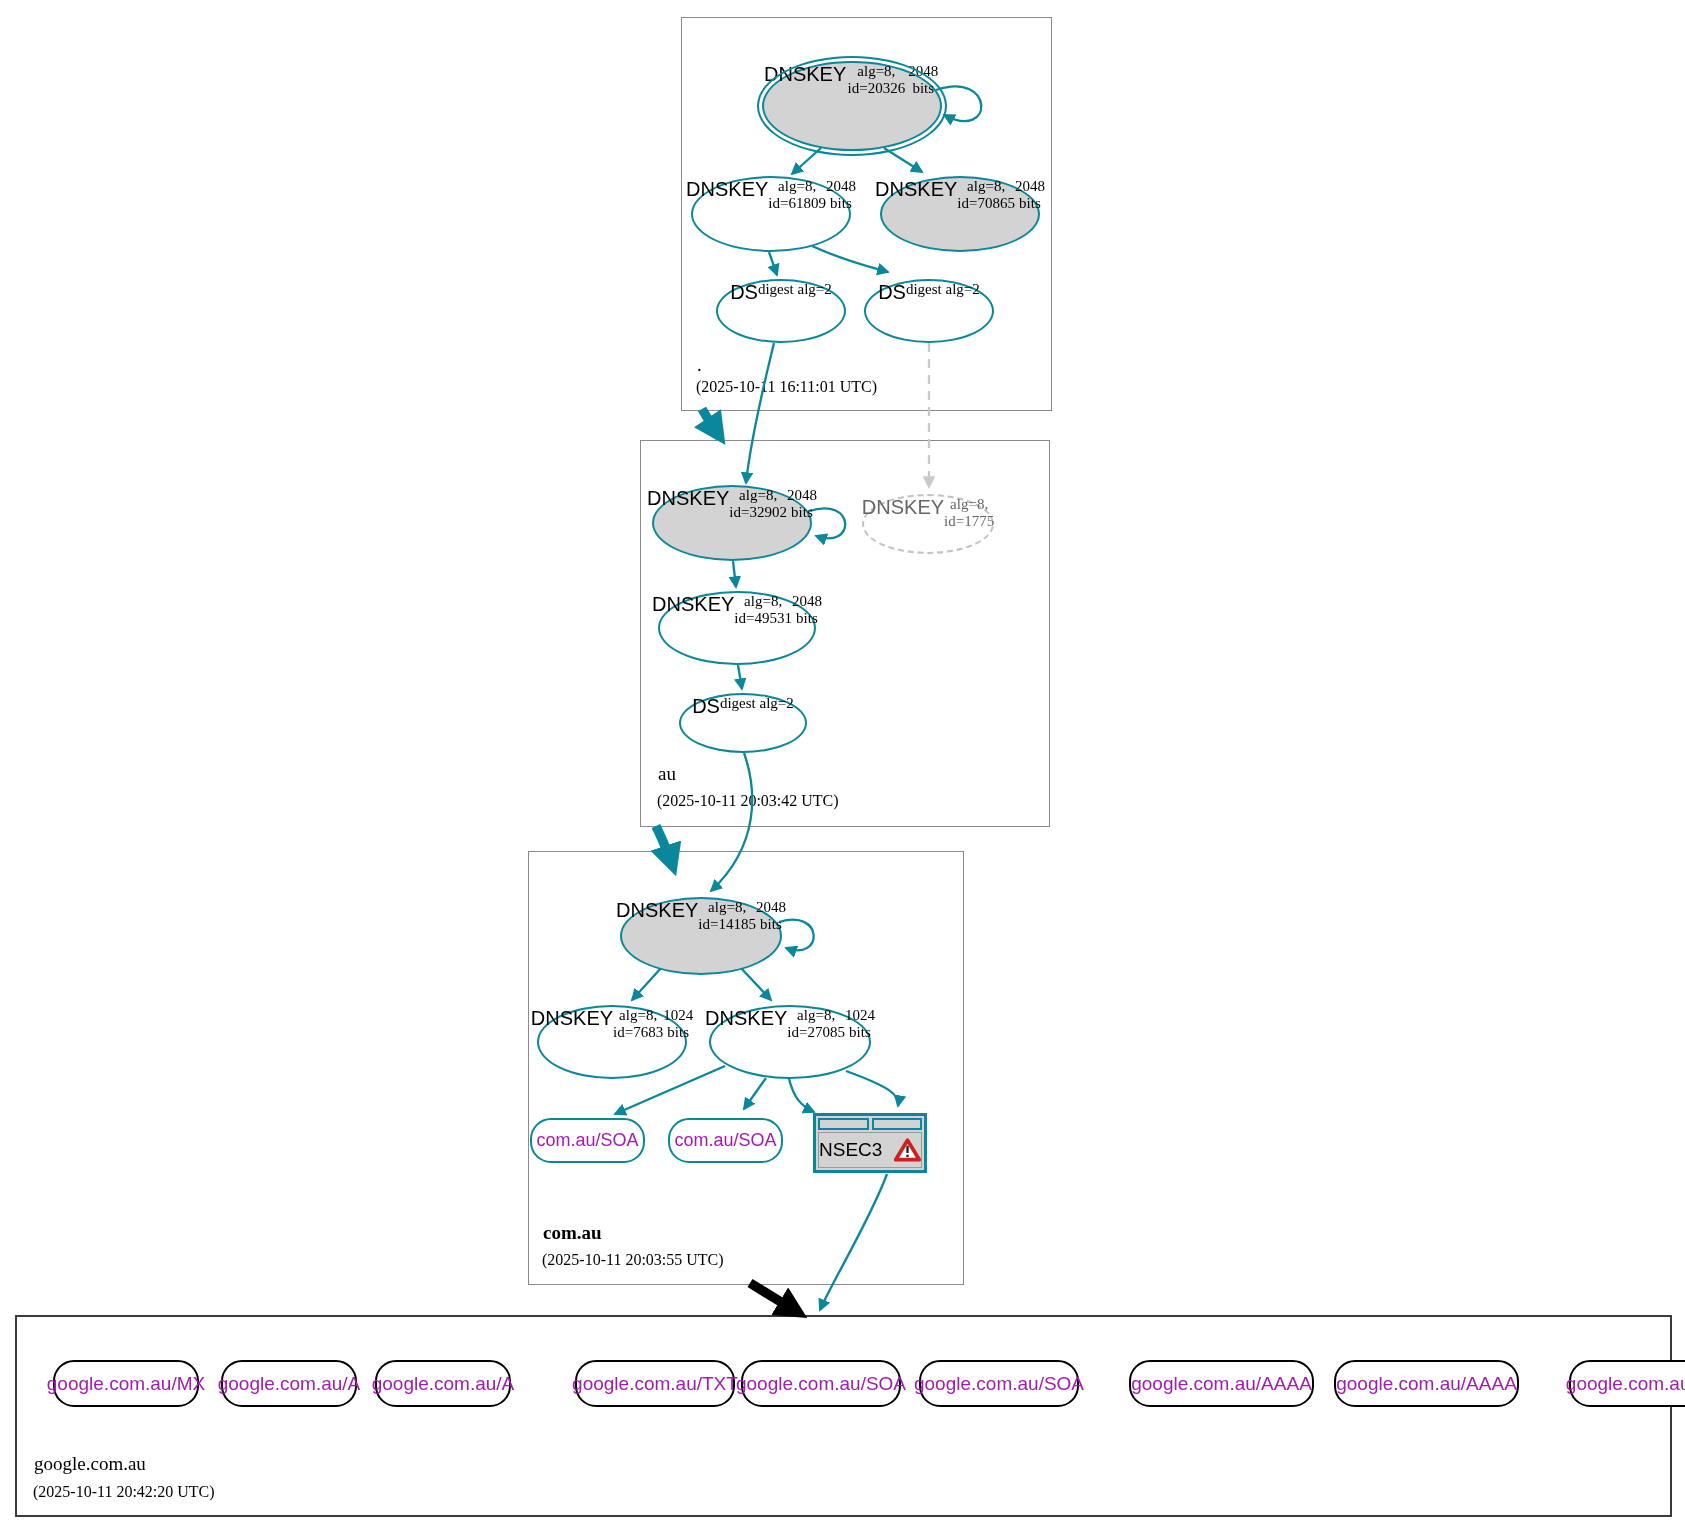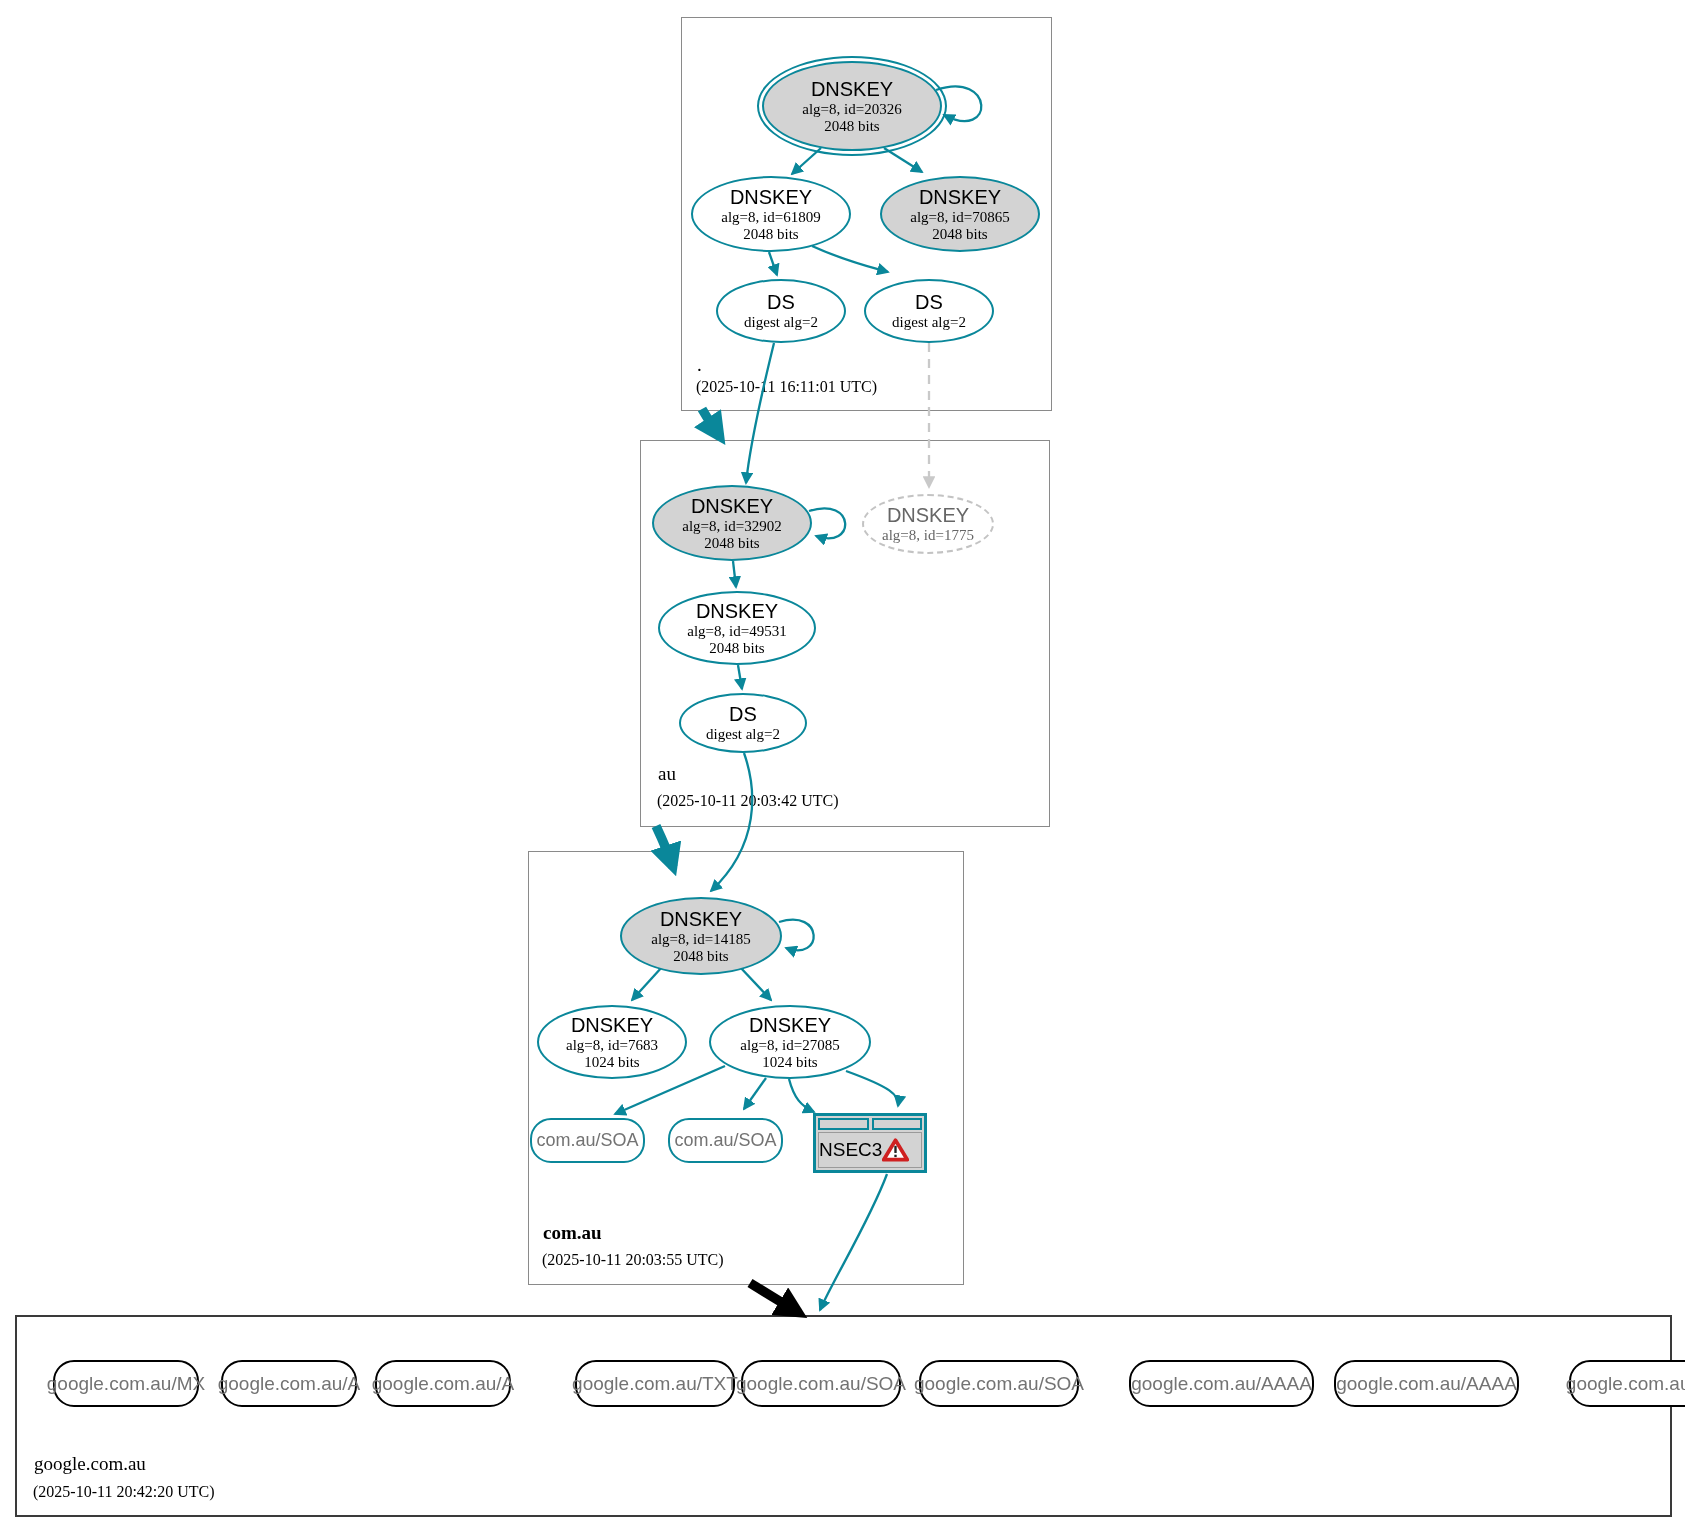--- a/index.html
+++ b/index.html
@@ -7,41 +7,41 @@
           font-family:"Liberation Sans",sans-serif;}
   
   .zonebox{position:absolute;background:#fff;border:1px solid #8a8a8a;z-index:0;}
   .zonebox.dark{border:2px solid #3a3a3a;}
   .zone-label{position:absolute;font-family:"Liberation Serif",serif;font-size:19px;color:#000;}
   .zone-ts{position:absolute;font-family:"Liberation Serif",serif;font-size:16px;color:#000;}
   
   #edges{position:absolute;left:0;top:0;z-index:1;pointer-events:none;}
   
   .ell{position:absolute;border:2.4px solid #0a879a;border-radius:50%;background:#fff;
-       display:flex;flex-direction:column;align-items:center;justify-content:center;
+       display:flex;flex-direction:row;align-items:flex-start;justify-content:center;
        z-index:2;box-sizing:border-box;text-align:center;}
   .ell.gray{background:#d3d3d3;}
   .ell.double{outline:2.4px solid #0a879a;outline-offset:3px;}
   .ell.dashed{border:2px dashed #c3c3c3;color:#666;}
   .ell .t{font-size:20px;line-height:23px;color:#000;}
   .ell.dashed .t{color:#666;}
   .ell .m{font-family:"Liberation Serif",serif;font-size:15px;line-height:17px;color:#000;}
   .ell.dashed .m{color:#666;}
   
   .rr{position:absolute;border-radius:21px;background:#fff;display:flex;align-items:center;
-      justify-content:center;z-index:2;box-sizing:border-box;font-size:19px;color:#737373;white-space:nowrap;}
+      justify-content:center;z-index:2;box-sizing:border-box;font-size:19px;color:#a21caf;white-space:nowrap;}
   .rr.teal{border:2.4px solid #0a879a;}
   .rr.black{border:2.6px solid #000;margin-left:29px;}
   
   .nsec3{position:absolute;z-index:2;box-sizing:border-box;background:#d3d3d3;
          border:3px solid #0a879a;display:flex;flex-direction:column;}
   .nsec3 .hdr{display:flex;gap:3px;padding:2px 2px 0 2px;}
   .nsec3 .cell{flex:1;height:12px;background:#d3d3d3;border:2px solid #0a879a;box-sizing:border-box;background-clip:padding-box;}
   .nsec3 .body{flex:1;margin:2px;background:#d3d3d3;border:1px solid #9a9a9a;
-               display:flex;align-items:center;justify-content:flex-start;font-size:19px;color:#000;}
+               display:flex;align-items:center;justify-content:space-between;font-size:19px;color:#000;}
   .wicon{width:27px;height:24px;display:block;}
 </style>
 </head>
 <body>
 
 <div id="canvas">
 
   <div class="zonebox" style="left:681px;top:17px;width:369px;height:392px;">
     <div class="zone-label" style="left:15px;top:336px;">.</div>
     <div class="zone-ts" style="left:14px;top:360px;">(2025-10-11 16:11:01 UTC)</div>

